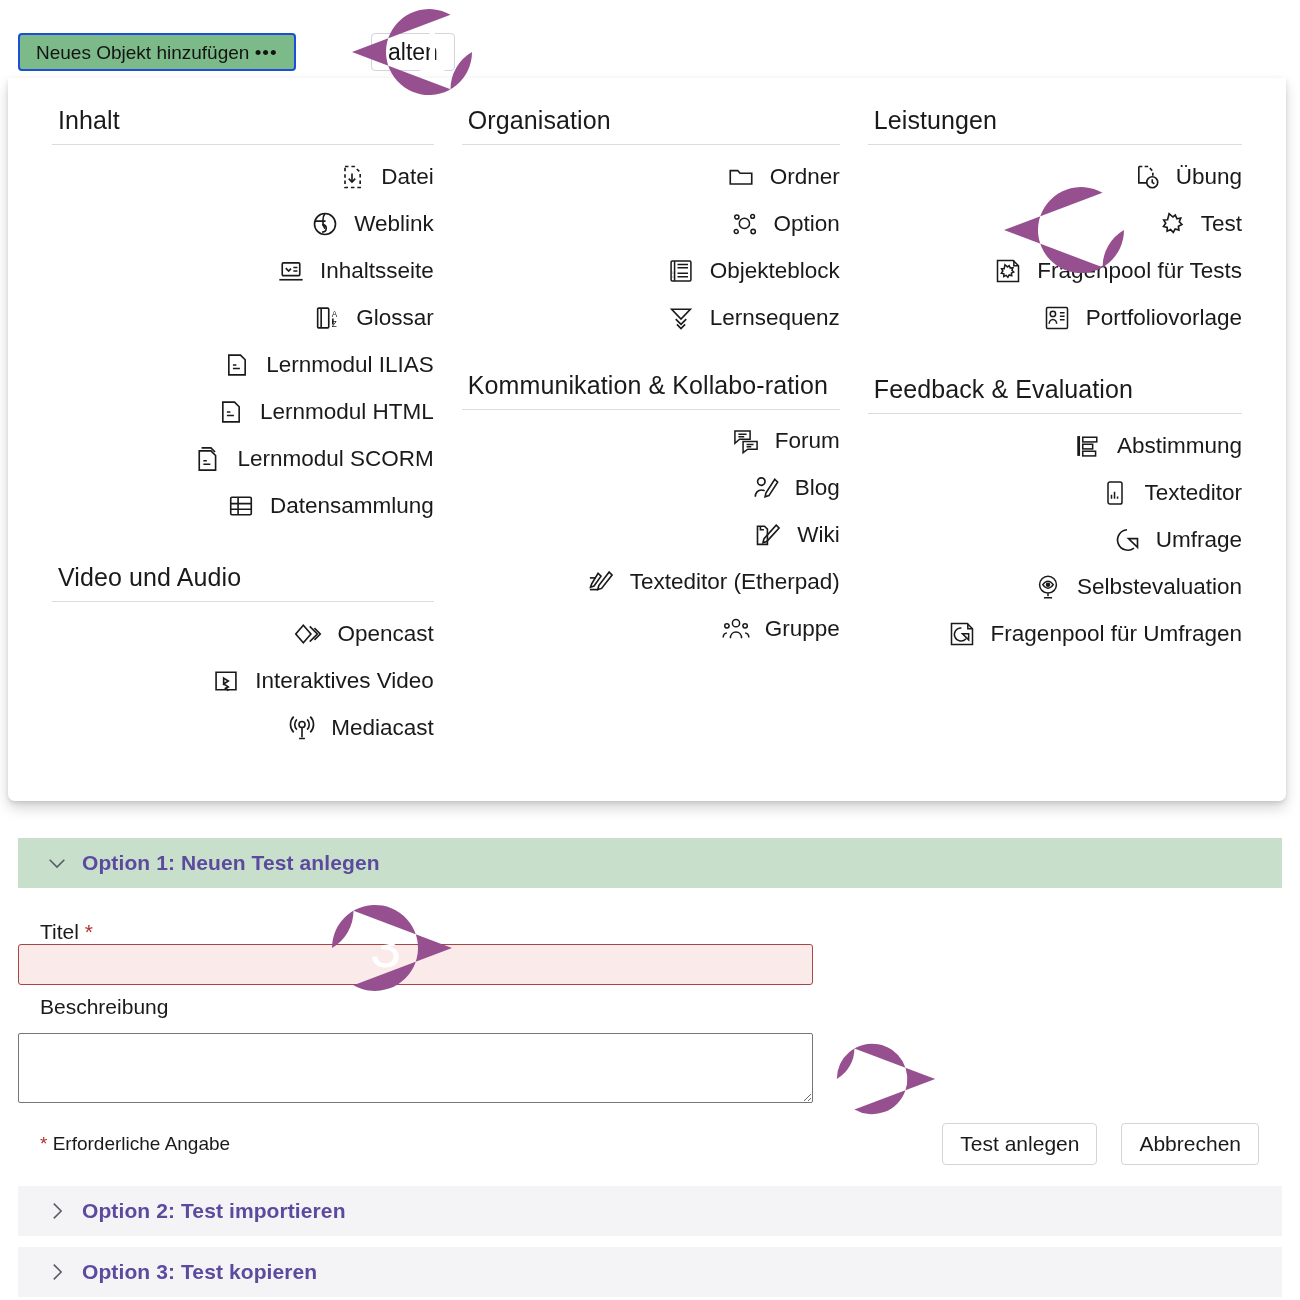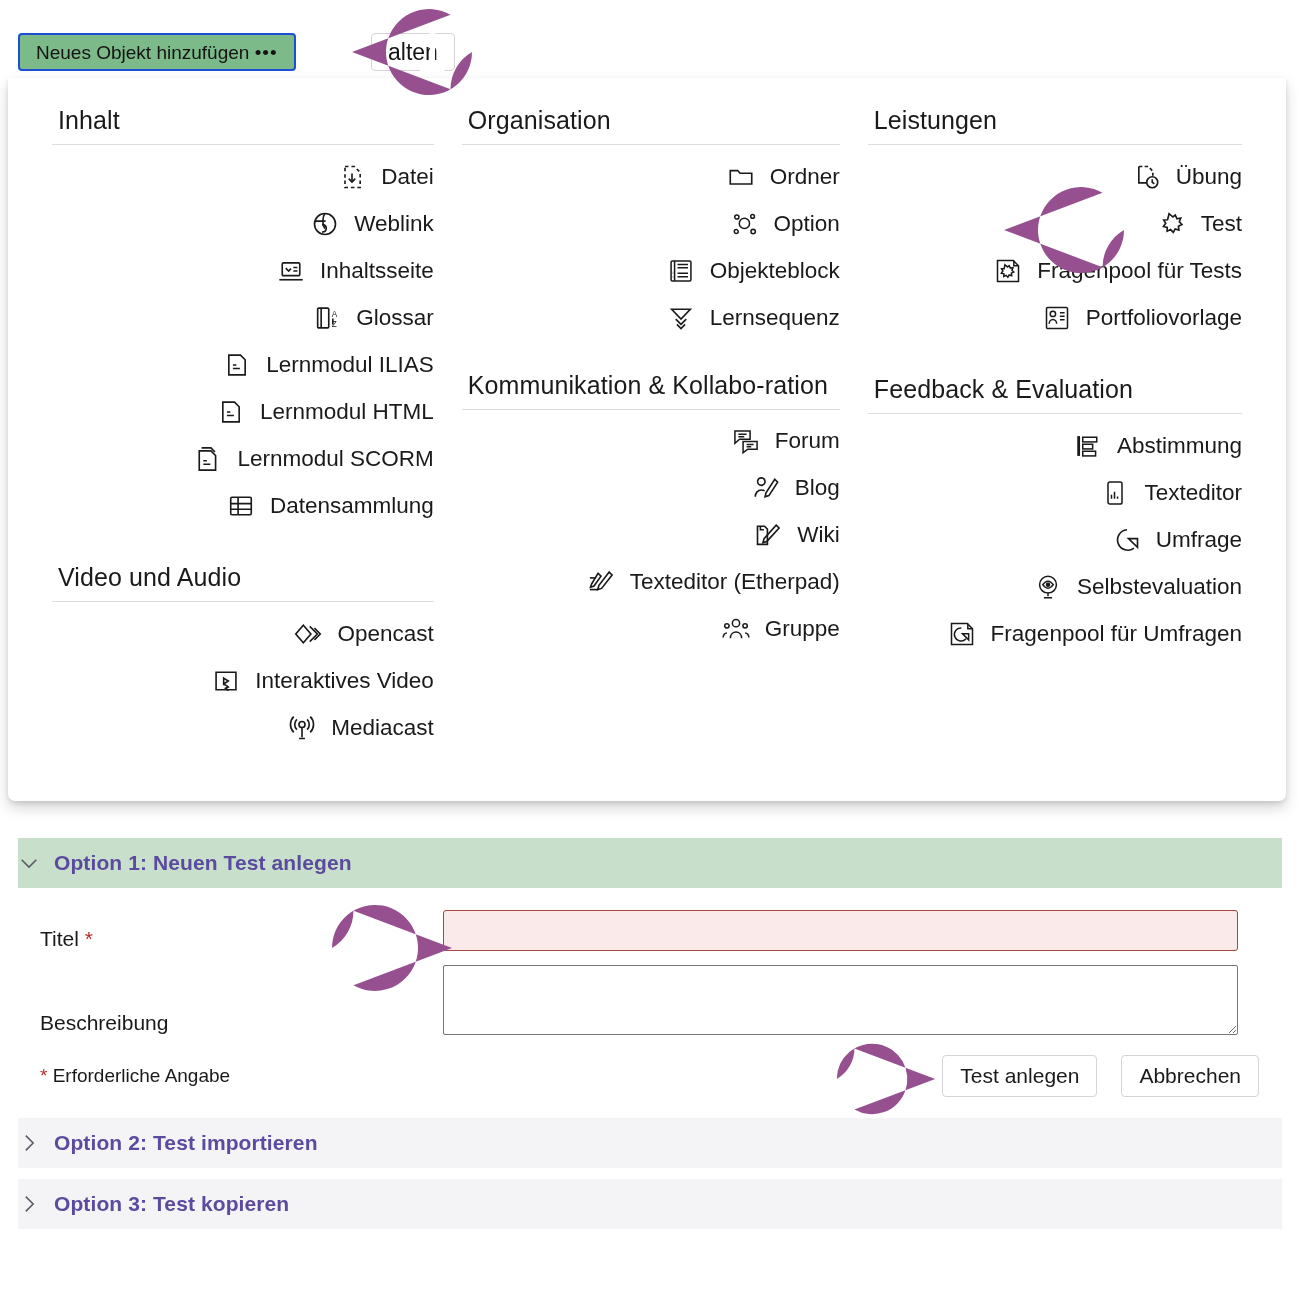--- a/index.html
+++ b/index.html
@@ -62,32 +62,32 @@
     display: flex; align-items: center; justify-content: center;
     color: #1a1a1a;
   }
   .item .ico svg { width: 28px; height: 28px; display: block; }
   .item .lbl { font-size: 22.5px; color: #1a1a1a; white-space: nowrap; }
 
   
   .form-wrap { position: absolute; left: 0; top: 838px; width: 1300px; }
   .opt-head {
     margin: 0 18px; height: 50px; display: flex; align-items: center;
-    gap: 14px;
+    padding-left: 28px; gap: 14px;
   }
   .opt-head.open { background: #c8e0cb; }
   .opt-head.closed { background: #f4f3f6; }
   .opt-head .chev { width: 22px; height: 22px; flex: none; color: #5a5a63; }
   .opt-head .chev svg { width: 22px; height: 22px; display: block; }
   .opt-head .txt {
     font-size: 21px; font-weight: 700; color: #5b4a9e; letter-spacing: .1px;
   }
 
   .form-body { margin: 0 18px; background: #ffffff; padding: 22px 0 10px 0; }
-  .frow { display: flex; align-items: flex-end; }
+  .frow { display: flex; align-items: flex-start; flex-direction: column; }
   .frow .flabel {
     width: 425px; padding-left: 22px; font-size: 21px; color: #1a1a1a;
     line-height: 1.2; padding-top: 9px;
   }
   .req { color: #b32e2e; }
   .inp-title {
     width: 795px; height: 41px;
     background: #fbeaea; border: 1.6px solid #a94442; border-radius: 3px;
     font-family: inherit; font-size: 19px; padding: 0 10px; color: #1a1a1a;
   }

